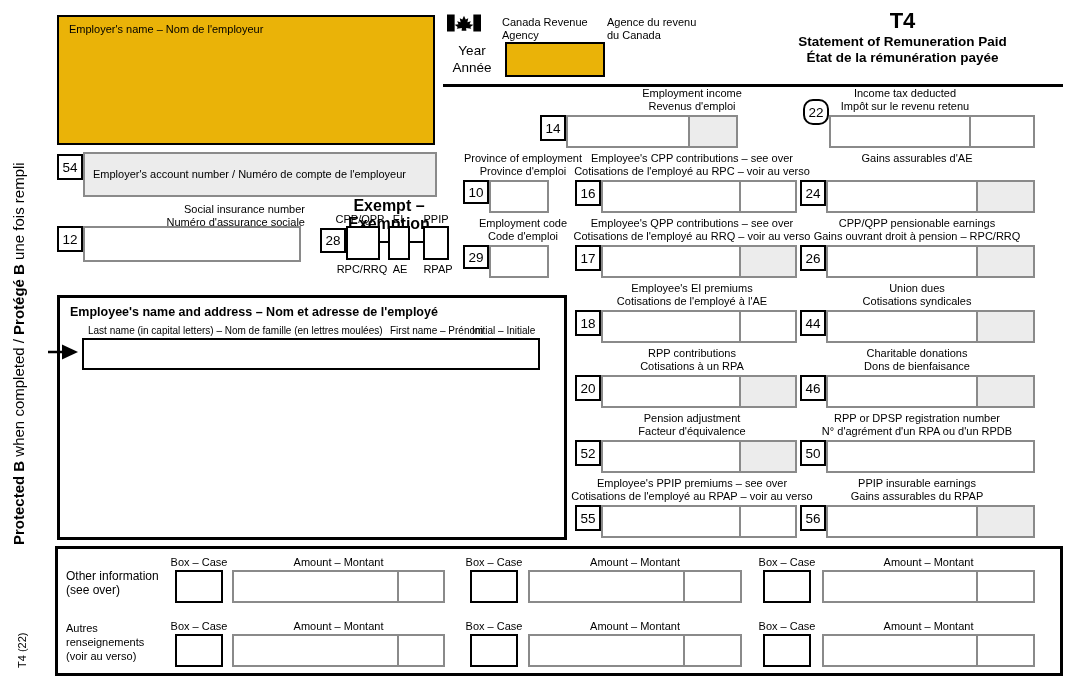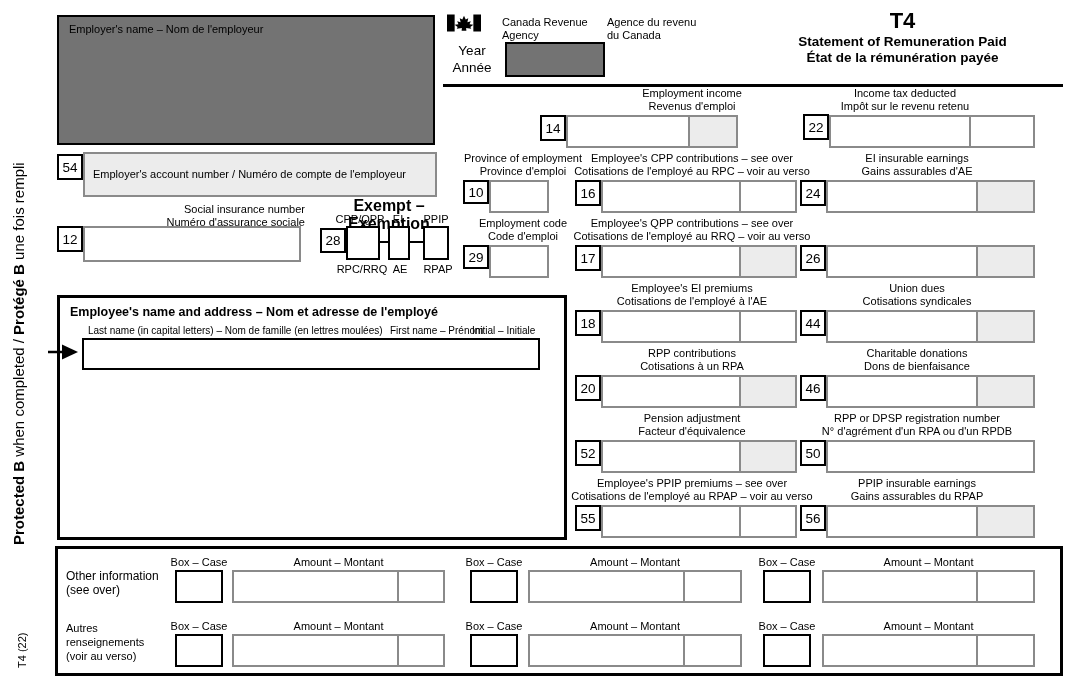--- a/index.html
+++ b/index.html
@@ -4,21 +4,21 @@
 <style>
   html,body{margin:0;padding:0;background:#fff;}
   #form{position:relative;width:1068px;height:690px;background:#fff;
         font-family:"Liberation Sans","DejaVu Sans",sans-serif;color:#000;overflow:hidden;}
   .abs{position:absolute;}
   .ctr{text-align:center;}
   .sm{font-size:11px;line-height:12.5px;}
   .xs{font-size:10px;line-height:11px;}
   .b{font-weight:bold;}
   .vtext{position:absolute;transform:rotate(-90deg);transform-origin:0 0;white-space:nowrap;}
-  .blackbox{position:absolute;border:2px solid #000;background:#737373;box-sizing:border-box;}
+  .blackbox{position:absolute;border:2px solid #000;background:#eab308;box-sizing:border-box;}
   .numbox{position:absolute;border:2px solid #000;background:#fff;box-sizing:border-box;
           width:26px;height:26px;font-size:13.5px;display:flex;align-items:center;justify-content:center;z-index:3;}
   .field{position:absolute;border:2px solid var(--field-border);background:#fff;box-sizing:border-box;z-index:2;}
   .cents{position:absolute;right:0;top:0;height:100%;border-left:2px solid var(--field-border);box-sizing:border-box;background:#fff;}
   .cents.shaded{background:var(--shade);}
   .field.shadedfield{background:var(--shade);}
   .hdr{position:absolute;font-size:11px;line-height:12.5px;text-align:center;}
   .rule{position:absolute;background:#000;}
   .cb{position:absolute;border:2px solid #000;background:#fff;box-sizing:border-box;}
 </style>
@@ -118,52 +118,55 @@
   </div>
   <div class="numbox" style="left:540px;top:115px;">14</div>
   <div class="field" style="left:566px;top:115px;width:172px;height:33px;">
     <div class="cents shaded" style="width:48px;"></div>
   </div>
 
   <div class="hdr" style="left:755px;top:87px;width:300px;">
     <div>Income tax deducted</div>
     <div>Impôt sur le revenu retenu</div>
   </div>
-  <div class="numbox" style="left:803px;top:114px;">22</div>
+  <div class="numbox" style="left:803px;top:99px;border-radius:10px;">22</div>
   <div class="field" style="left:829px;top:115px;width:206px;height:33px;">
     <div class="cents" style="width:64px;"></div>
   </div>
 
   <div class="hdr" style="left:542px;top:152px;width:300px;">
     <div>Employee's CPP contributions – see over</div>
     <div>Cotisations de l'employé au RPC – voir au verso</div>
   </div>
   <div class="numbox" style="left:575px;top:180px;">16</div>
   <div class="field" style="left:601px;top:180px;width:196px;height:33px;">
     <div class="cents" style="width:56px;"></div>
   </div>
 
   <div class="hdr" style="left:772px;top:152px;width:290px;">
-    <div>EI insurable earnings</div>
     <div>Gains assurables d'AE</div>
   </div>
   <div class="numbox" style="left:800px;top:180px;">24</div>
   <div class="field" style="left:826px;top:180px;width:209px;height:33px;">
     <div class="cents shaded" style="width:57px;"></div>
   </div>
 
   <div class="hdr" style="left:542px;top:217px;width:300px;">
     <div>Employee's QPP contributions – see over</div>
     <div>Cotisations de l'employé au RRQ – voir au verso</div>
   </div>
   <div class="numbox" style="left:575px;top:245px;">17</div>
   <div class="field" style="left:601px;top:245px;width:196px;height:33px;">
     <div class="cents shaded" style="width:56px;"></div>
   </div>
 
+  <div class="hdr" style="left:772px;top:217px;width:290px;">
+    <div>CPP/QPP pensionable earnings</div>
+    <div>Gains ouvrant droit à pension – RPC/RRQ</div>
+  </div>
   <div class="numbox" style="left:800px;top:245px;">26</div>
   <div class="field" style="left:826px;top:245px;width:209px;height:33px;">
     <div class="cents shaded" style="width:57px;"></div>
   </div>
 
   <div class="hdr" style="left:542px;top:282px;width:300px;">
     <div>Employee's EI premiums</div>
     <div>Cotisations de l'employé à l'AE</div>
   </div>
   <div class="numbox" style="left:575px;top:310px;">18</div>

